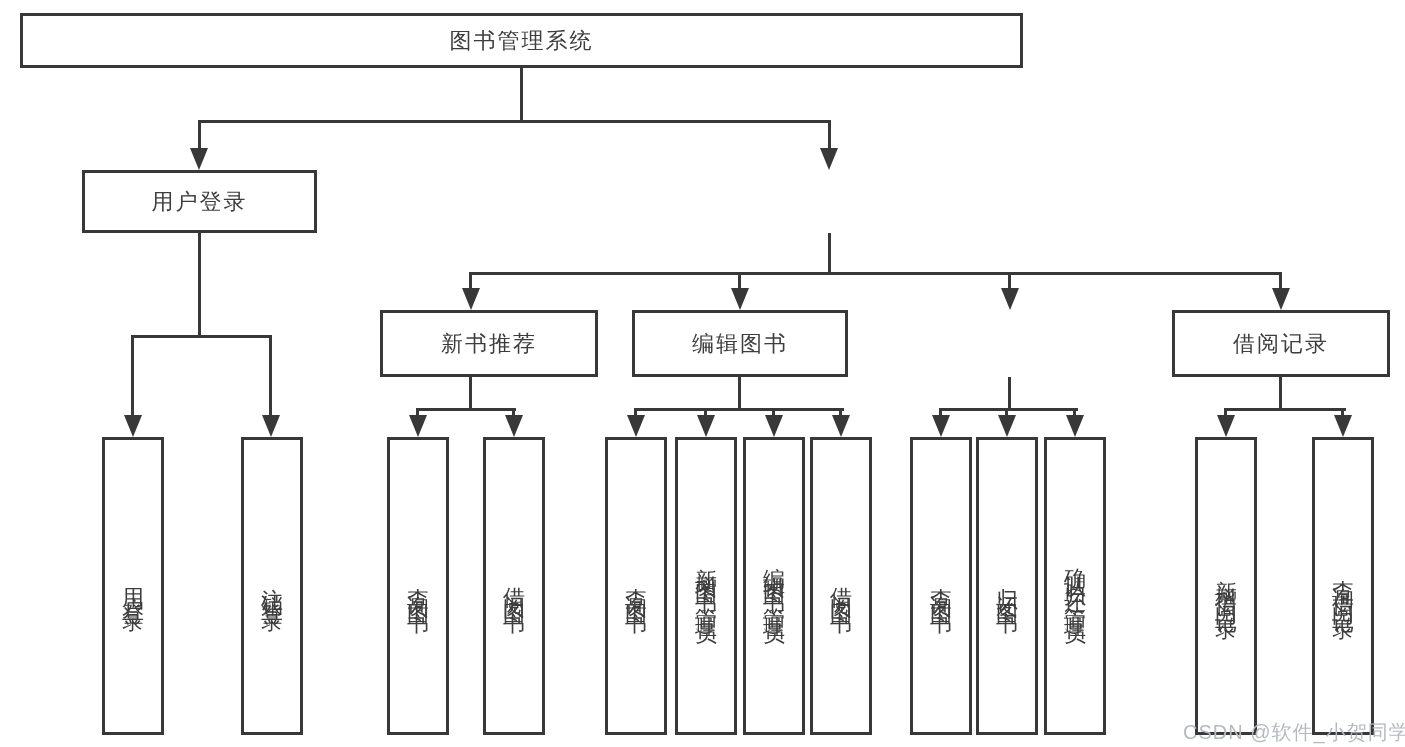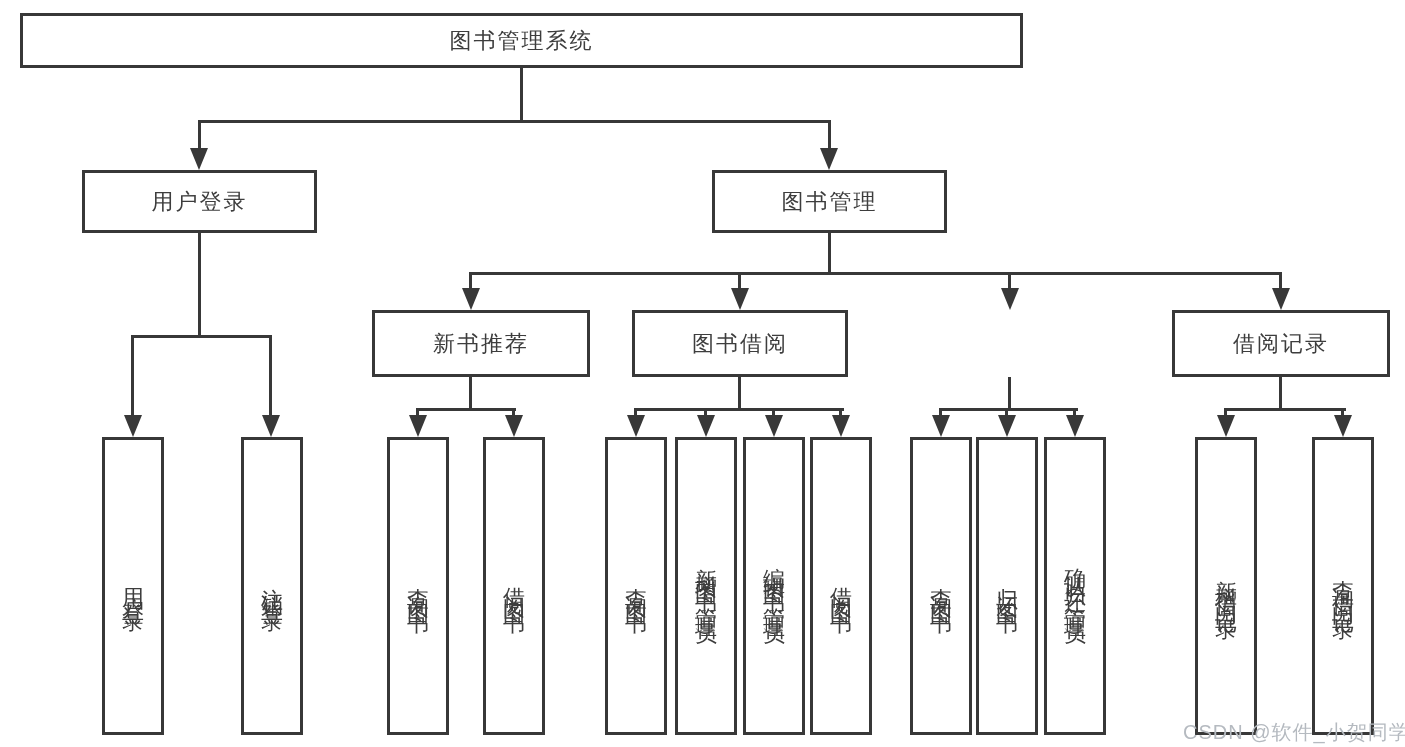--- a/index.html
+++ b/index.html
@@ -51,47 +51,44 @@
   <div class="vline" style="left:520px;top:68px;height:54px;"></div>
   <div class="hline" style="left:198px;top:120px;width:633px;"></div>
   <div class="vline" style="left:198px;top:120px;height:34px;"></div>
   <div class="arrow" style="left:190px;top:148px;"></div>
   <div class="vline" style="left:828px;top:120px;height:34px;"></div>
   <div class="arrow" style="left:820px;top:148px;"></div>
 
   <div class="box" style="left:82px;top:170px;width:235px;height:63px;">
     <span>用户登录</span>
   </div>
-  <div class="box" style="left:712px;top:170px;width:235px;height:63px;">
-    <span>图书管理</span>
-  </div>
 
   <div class="vline" style="left:198px;top:233px;height:104px;"></div>
   <div class="hline" style="left:131px;top:335px;width:141px;"></div>
   <div class="vline" style="left:131px;top:335px;height:82px;"></div>
   <div class="arrow" style="left:124px;top:415px;"></div>
   <div class="vline" style="left:269px;top:335px;height:82px;"></div>
   <div class="arrow" style="left:262px;top:415px;"></div>
 
   <div class="vline" style="left:828px;top:233px;height:41px;"></div>
   <div class="hline" style="left:469px;top:272px;width:813px;"></div>
   <div class="vline" style="left:469px;top:272px;height:18px;"></div>
   <div class="arrow" style="left:462px;top:288px;"></div>
   <div class="vline" style="left:738px;top:272px;height:18px;"></div>
   <div class="arrow" style="left:731px;top:288px;"></div>
   <div class="vline" style="left:1008px;top:272px;height:18px;"></div>
   <div class="arrow" style="left:1001px;top:288px;"></div>
   <div class="vline" style="left:1279px;top:272px;height:18px;"></div>
   <div class="arrow" style="left:1272px;top:288px;"></div>
 
-  <div class="box" style="left:372px;top:310px;width:218px;height:67px;">
+  <div class="box" style="left:380px;top:310px;width:218px;height:67px;">
     <span>新书推荐</span>
   </div>
   <div class="box" style="left:632px;top:310px;width:216px;height:67px;">
-    <span>图书借阅</span>
+    <span>编辑图书</span>
   </div>
   <div class="box" style="left:1172px;top:310px;width:218px;height:67px;">
     <span>借阅记录</span>
   </div>
 
   <div class="vline" style="left:469px;top:377px;height:33px;"></div>
   <div class="hline" style="left:416px;top:408px;width:100px;"></div>
   <div class="vline" style="left:416px;top:408px;height:10px;"></div>
   <div class="arrow" style="left:409px;top:415px;"></div>
   <div class="vline" style="left:512px;top:408px;height:10px;"></div>

